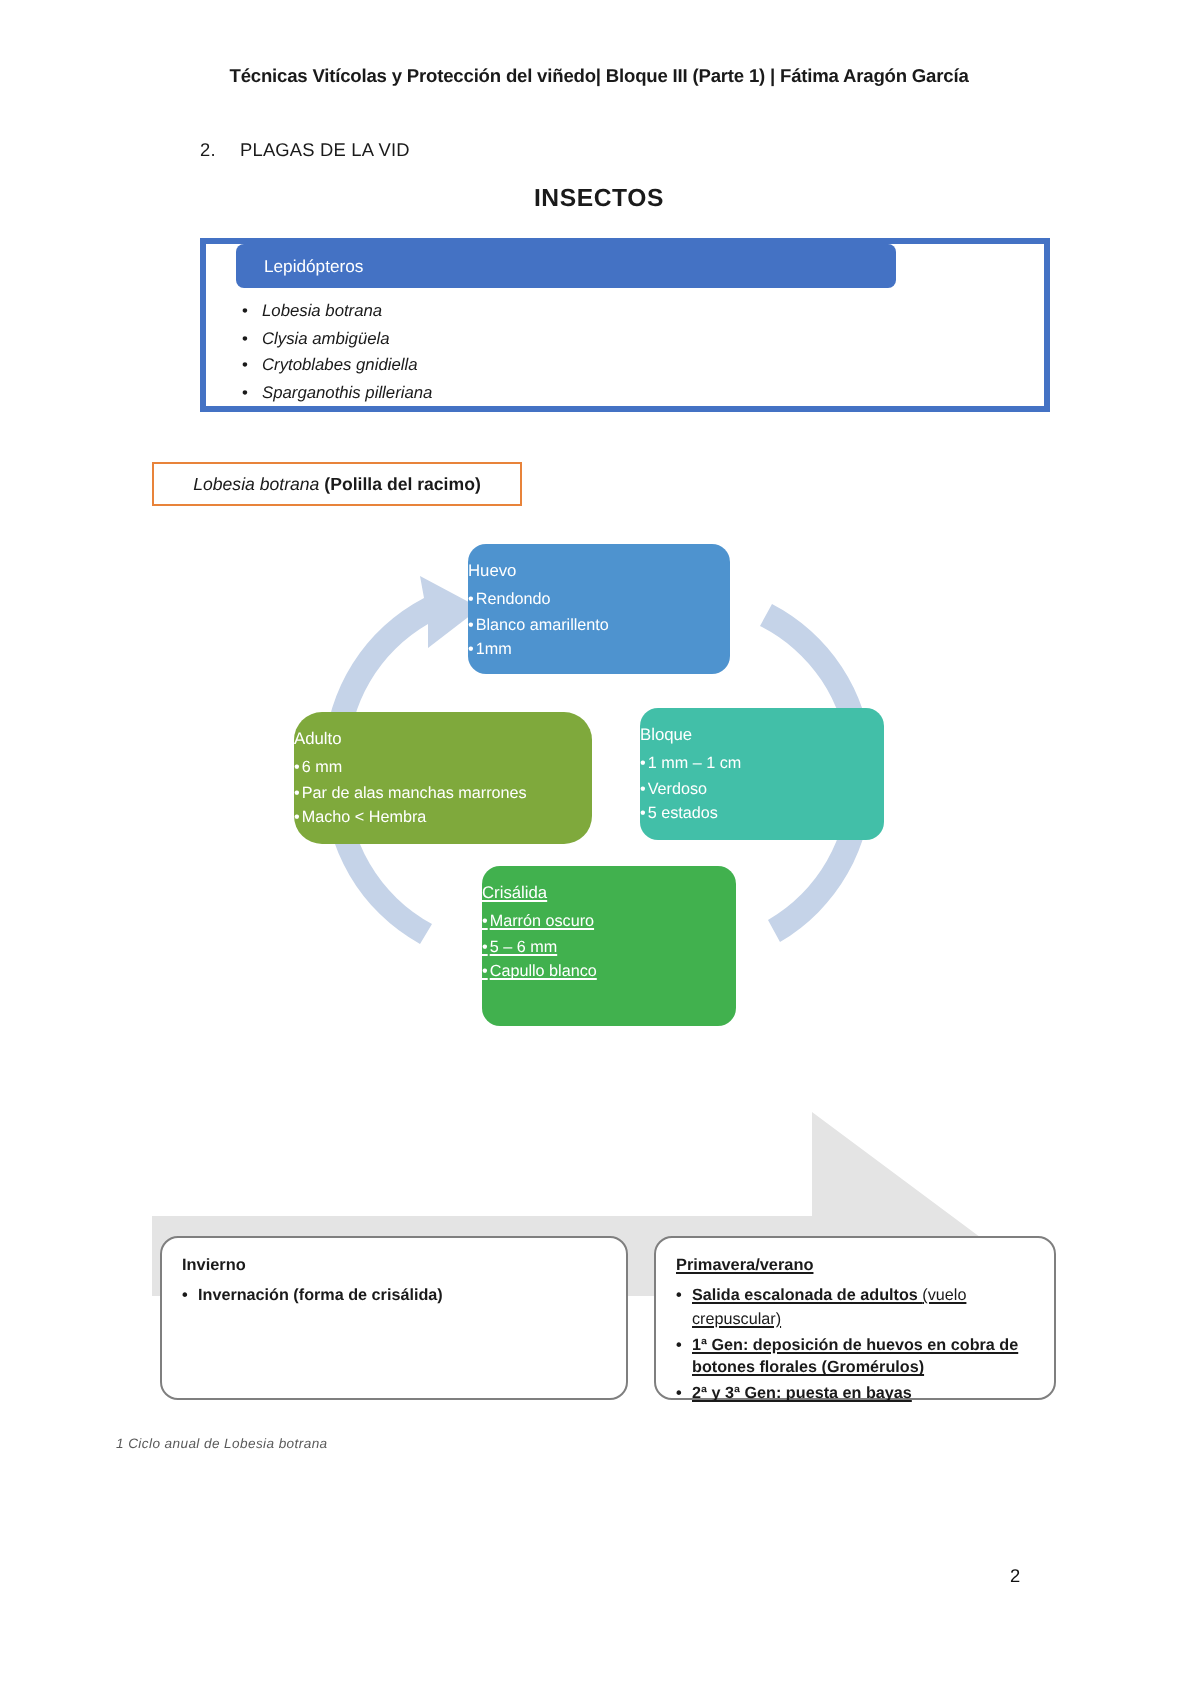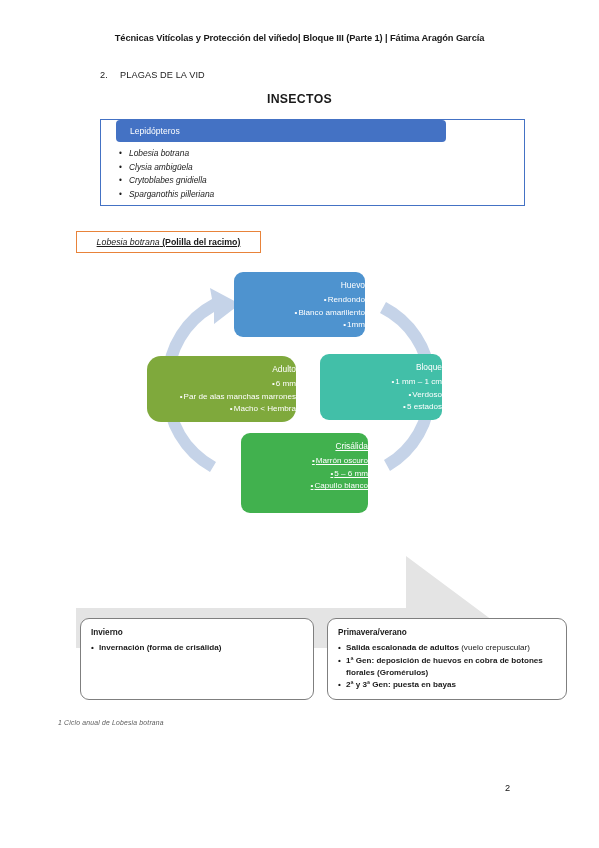--- a/index.html
+++ b/index.html
@@ -59,21 +59,21 @@
     letter-spacing: 0.3px;
   }
 
   
   .smartart {
     position: absolute;
     left: 100px;
     top: 119px;
     width: 425px;
     height: 87px;
-    border: 1px solid #4d7c0f;
+    border: 3px solid #4d7c0f;
     box-sizing: border-box;
   }
   .smartart-bar {
     position: absolute;
     left: 15px;
     top: 0px;
     width: 330px;
     height: 22px;
     background: #4472c4;
     border-radius: 4px;
@@ -113,21 +113,20 @@
     width: 185px;
     height: 22px;
     border: 1px solid #e8833a;
     box-sizing: border-box;
     display: flex;
     align-items: center;
     justify-content: center;
   }
   .lobesia-box .txt {
     font-size: 8.8px;
-    text-decoration: underline;
     white-space: nowrap;
   }
   .lobesia-box .sci {
     font-style: italic;
   }
   .lobesia-box .com {
     font-weight: bold;
   }
 
   
@@ -142,21 +141,21 @@
     position: absolute;
     left: 0;
     top: 0;
     width: 320px;
     height: 260px;
   }
   .cbox {
     position: absolute;
     border-radius: 9px;
     color: #ffffff;
-    text-align: right;
+    text-align: left;
     box-sizing: border-box;
     padding-top: 7px;
   }
   .cbox .hd {
     font-size: 8.4px;
     line-height: 13px;
     margin-bottom: 2px;
   }
   .cbox .li {
     font-size: 8.1px;
@@ -191,22 +190,23 @@
   }
   #box-invierno {
     left: 80px;
     top: 618px;
     width: 234px;
     height: 82px;
   }
   #box-primavera {
     left: 327px;
     top: 618px;
-    width: 240px;
+    width: 201px;
     height: 82px;
+    text-decoration: underline;
   }
   .season-box .hd {
     font-size: 8.2px;
     font-weight: bold;
     margin-bottom: 5px;
   }
   .season-box .li {
     font-size: 8.1px;
     line-height: 11.8px;
     font-weight: bold;

